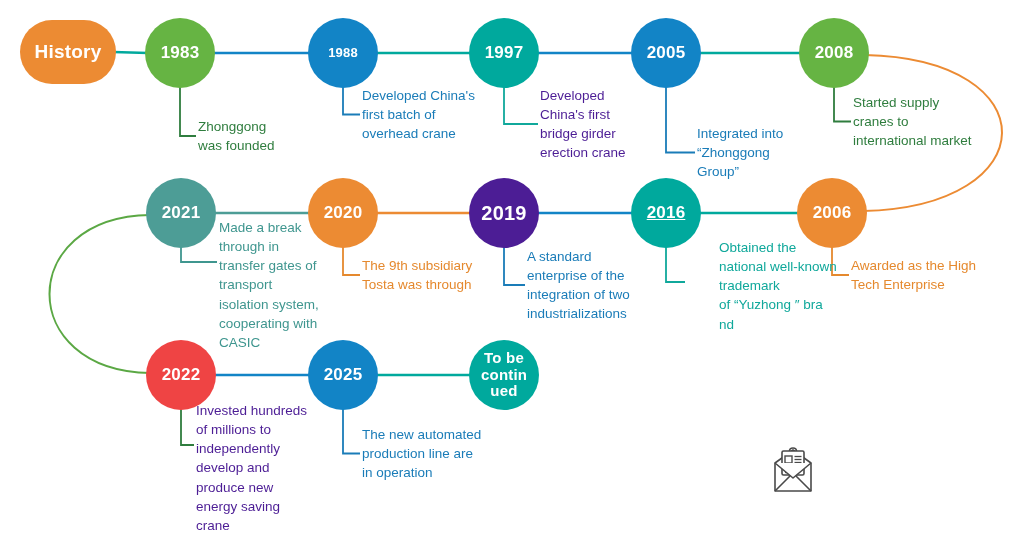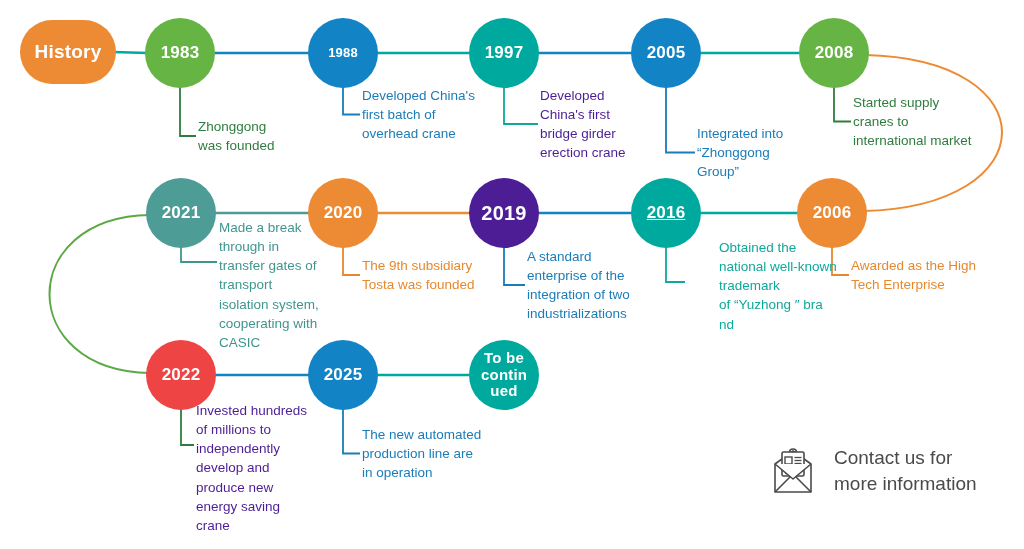--- a/index.html
+++ b/index.html
@@ -176,21 +176,21 @@
 cranes to
 international market</div>
       <div class="desc" style="left: 219px; top: 218px; width: 112px; color: rgb(63, 150, 143);">Made a break
 through in
 transfer gates of
 transport
 isolation system,
 cooperating with
 CASIC</div>
       <div class="desc" style="left: 362px; top: 256px; width: 140px; color: rgb(229, 137, 46);">The 9th subsidiary
-Tosta was founded</div>
+Tosta was through</div>
       <div class="desc" style="left: 527px; top: 247px; width: 135px; color: rgb(26, 124, 184);">A standard
 enterprise of the
 integration of two
 industrializations</div>
       <div class="desc" style="left: 687px; top: 238px; width: 140px; color: rgb(16, 168, 155); margin-left: 32px;">Obtained the
 national well-known
 trademark
 of “Yuzhong ″ bra
 nd</div>
       <div class="desc" style="left: 851px; top: 256px; width: 150px; color: rgb(229, 137, 46);">Awarded as the High
@@ -218,17 +218,15 @@
         <line x1="28.5" y1="14.5" x2="35.5" y2="14.5" stroke="#4a4a4a" stroke-width="1.3"></line>
         <line x1="28.5" y1="17.5" x2="35.5" y2="17.5" stroke="#4a4a4a" stroke-width="1.3"></line>
         <line x1="19" y1="21.5" x2="35.5" y2="21.5" stroke="#4a4a4a" stroke-width="1.3"></line>
         <line x1="19" y1="24.5" x2="35.5" y2="24.5" stroke="#4a4a4a" stroke-width="1.3"></line>
         <line x1="19" y1="27.5" x2="31" y2="27.5" stroke="#4a4a4a" stroke-width="1.3"></line>
         <path d="M9 18 L27 33 L45 18" fill="#ffffff" stroke="#4a4a4a" stroke-width="1.6" stroke-linejoin="round"></path>
         <path d="M9 46 L24 31" fill="none" stroke="#4a4a4a" stroke-width="1.6"></path>
         <path d="M45 46 L30 31" fill="none" stroke="#4a4a4a" stroke-width="1.6"></path>
       </svg>
     </span>
-    <span class="contact-text">Contact us for
-more information</span>
   </div>
 
 </div>
 
 </body></html>

